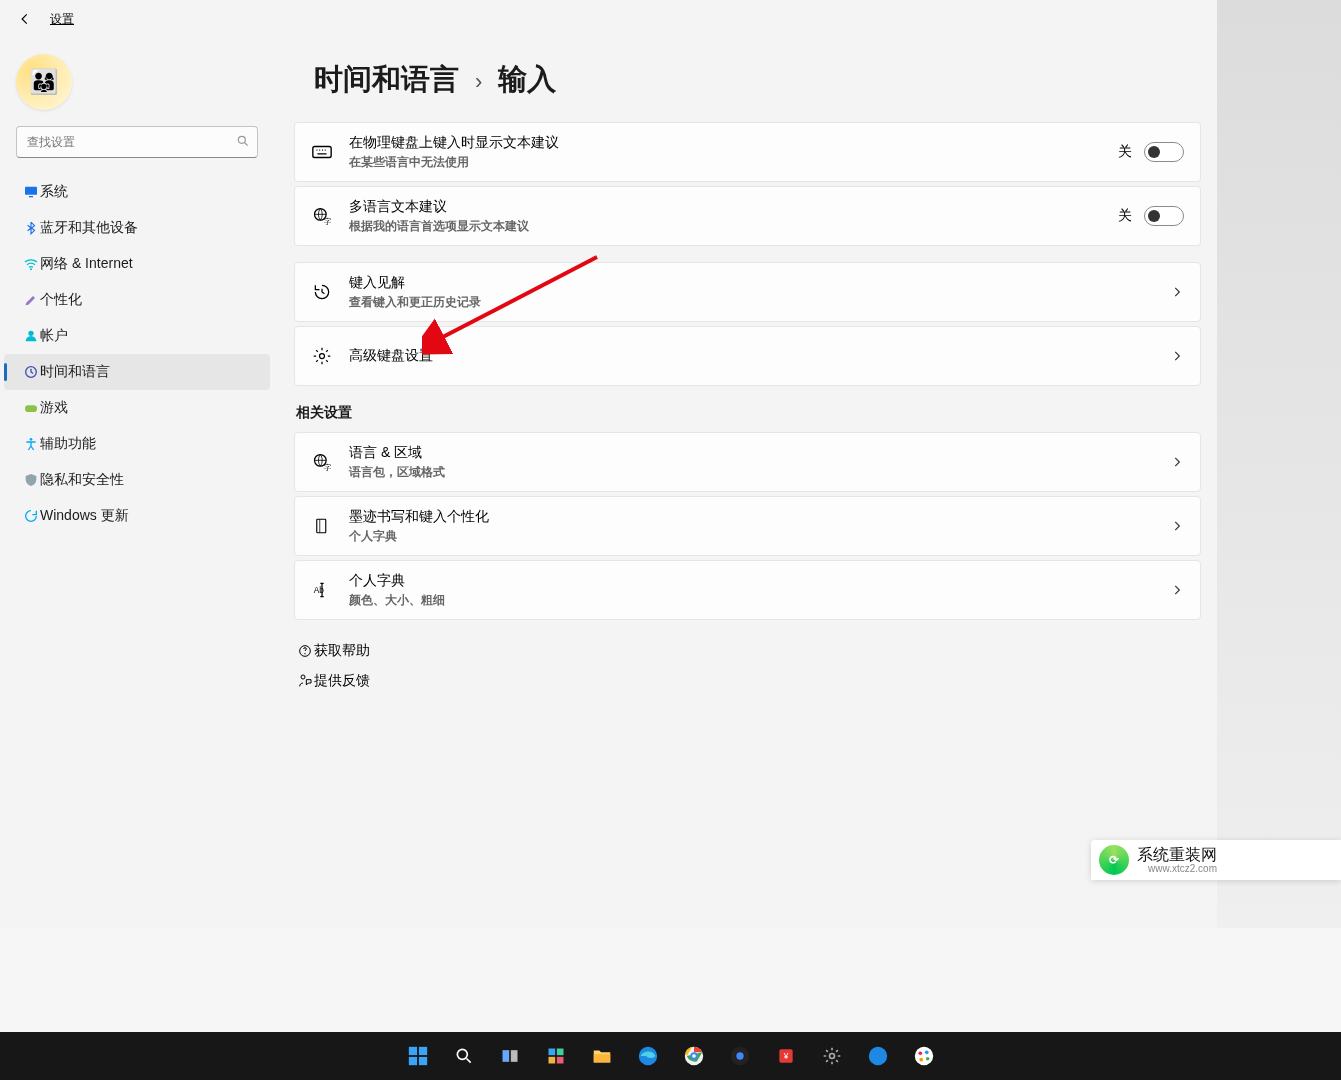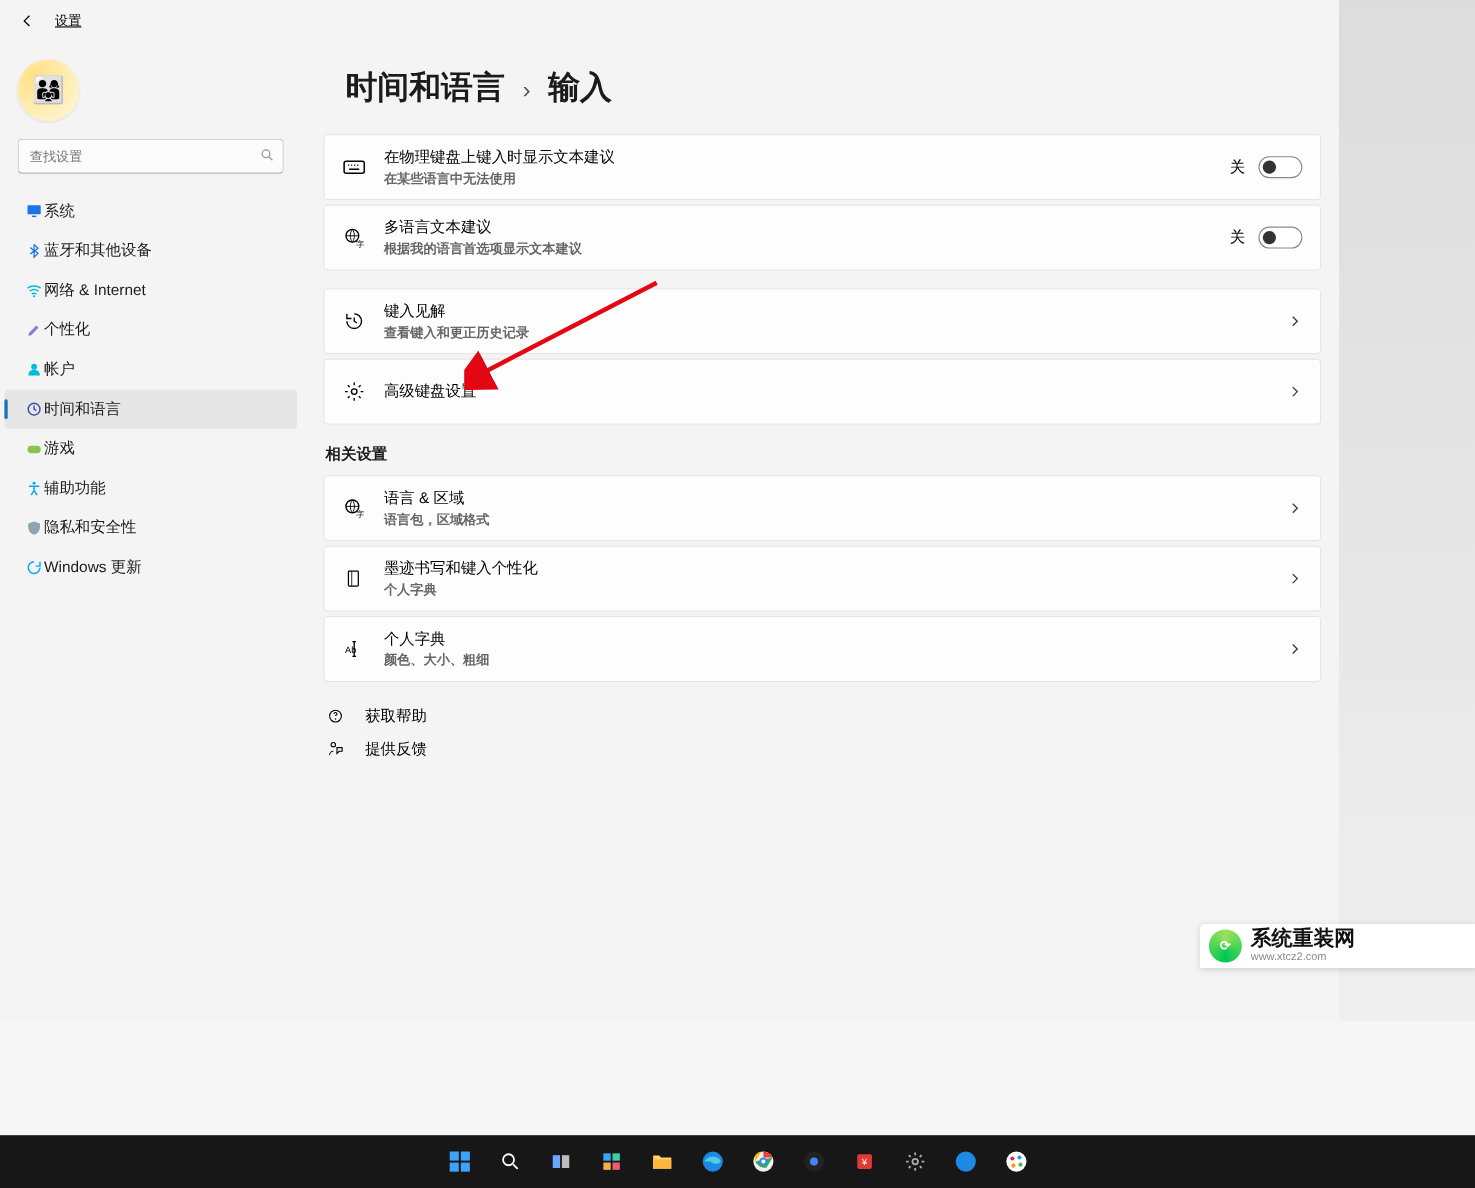--- a/index.html
+++ b/index.html
@@ -199,21 +199,21 @@
     color: #1b1b1b;
     margin: 18px 0 10px 2px;
   }
   .group-sep { height: 12px; }
   .links {
     margin-top: 22px;
     display: flex; flex-direction: column; gap: 12px;
     padding-left: 2px;
   }
   .link-row {
-    display: flex; align-items: center; gap: 18px;
+    display: flex; align-items: center; 
     font-size: 14px; color: #000;
   }
   .link-row .link-ic { width: 18px; height: 18px; color:#111; display:flex;align-items:center;justify-content:center;}
   
   .arrow-annot {
     position: absolute;
     left: 422px; top: 252px;
     pointer-events: none;
   }
   
@@ -248,22 +248,22 @@
     padding: 4px 8px;
     font-size: 12px;
   }
   .wm-ic {
     width: 30px; height: 30px; border-radius: 50%;
     background: conic-gradient(#9be15d, #00c853, #9be15d);
     display:flex;align-items:center;justify-content:center;
     color:#fff;font-weight:bold;
   }
   .wm-txt { display:flex; flex-direction:column; line-height:1.1;}
-  .wm-txt .wm-t { font-size: 19px; font-weight: 700; color:#111;}
-  .wm-txt .wm-s { font-size: 10px; color:#888;}
+  .wm-txt .wm-t { font-size: 16px; font-weight: 400; color:#111;}
+  .wm-txt .wm-s { font-size: 10px; color:#888;text-align:right;}
   
   .right-strip {
     position:absolute;
     left:1217px; top:0;
     width: 124px; height: 928px;
     background: linear-gradient(#dcdcdc,#efefef);
     filter: blur(.2px);
   }
 </style>
 </head>

